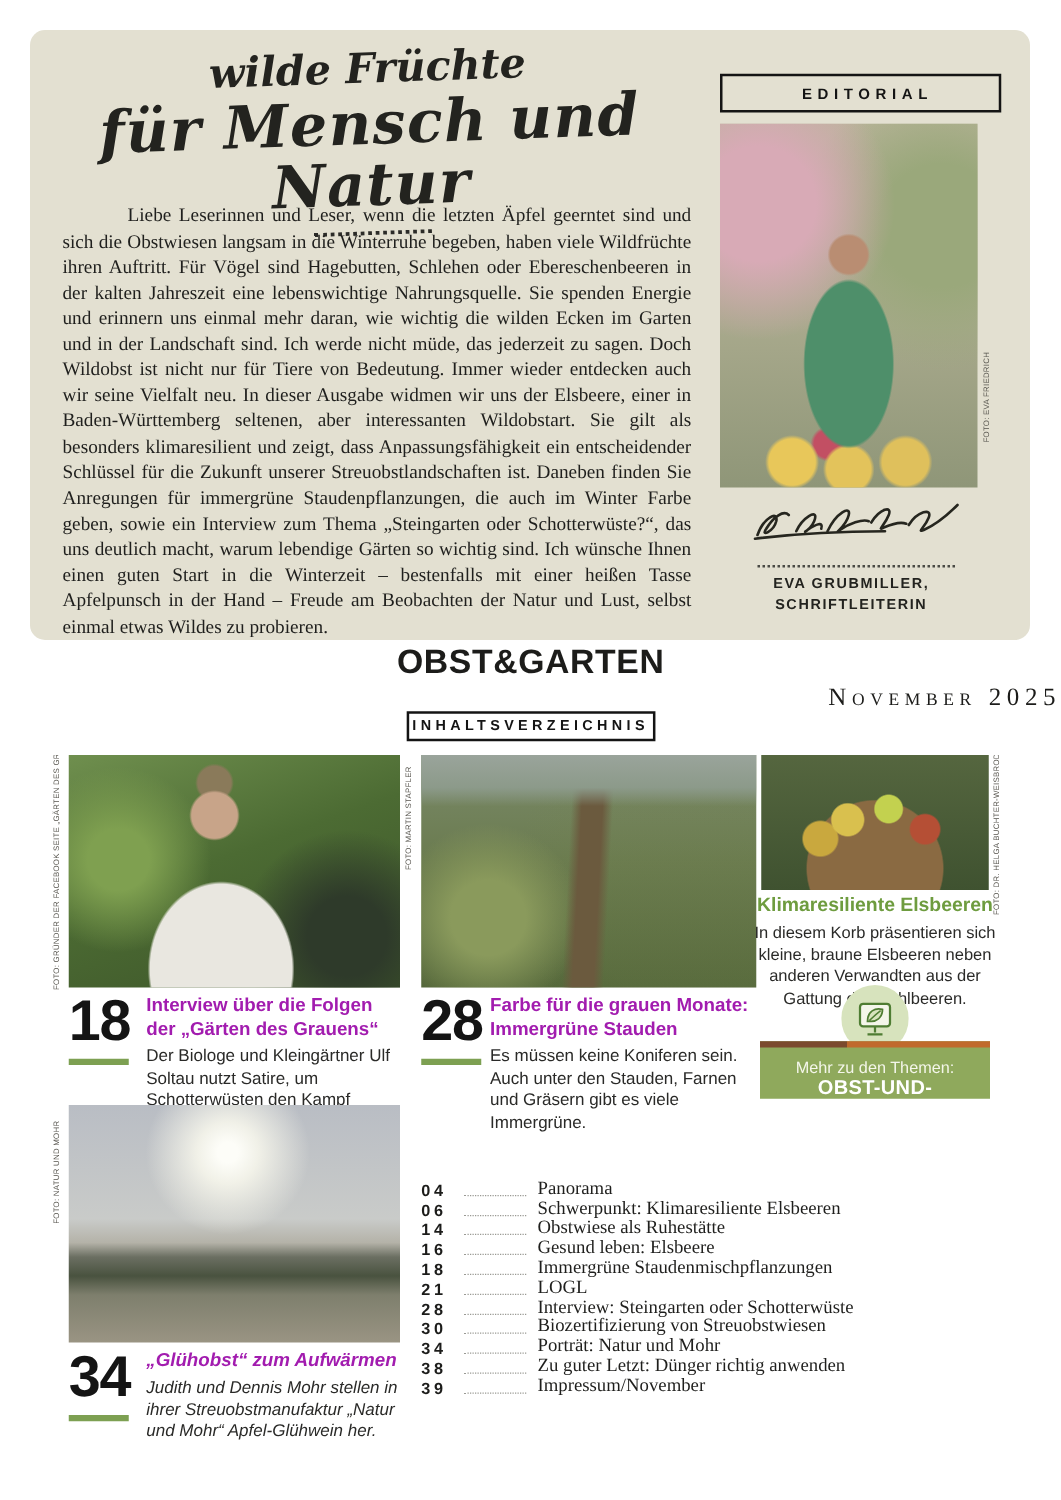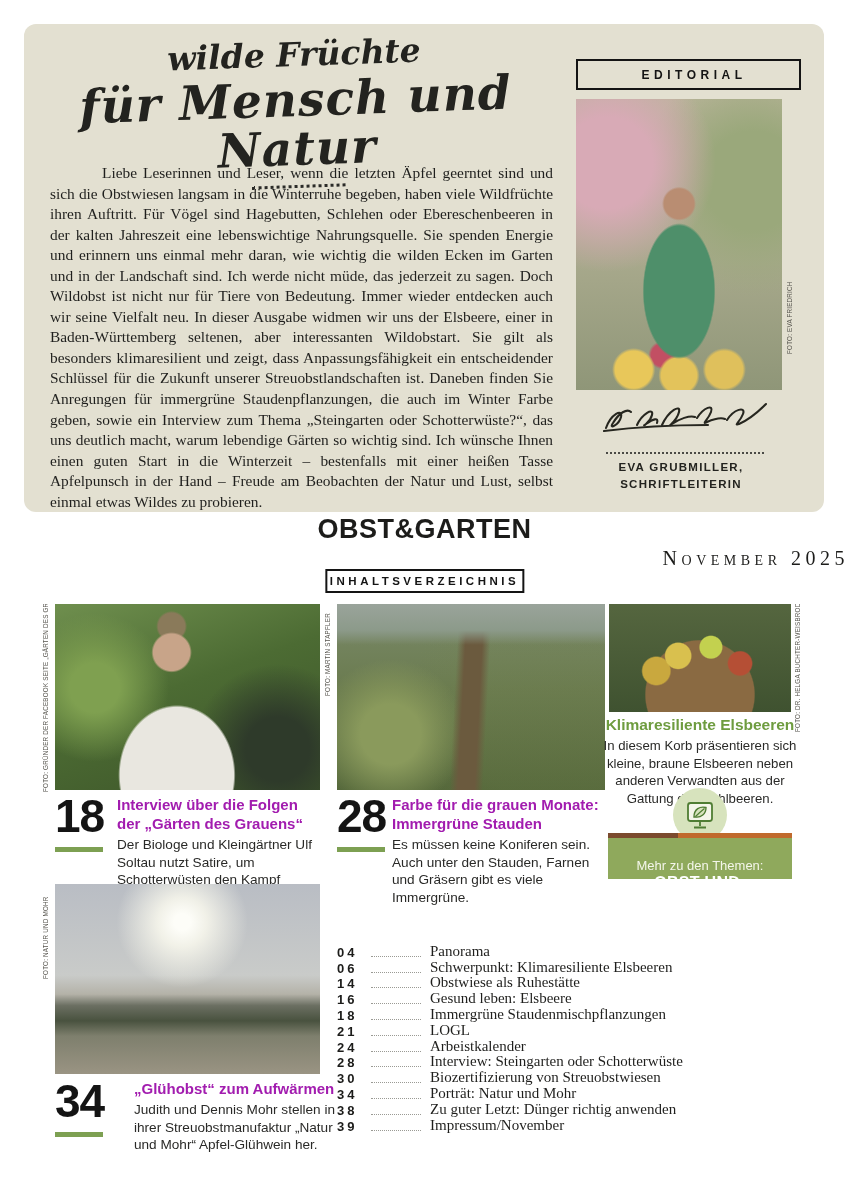--- a/index.html
+++ b/index.html
@@ -93,21 +93,21 @@
   .feat-body{font-size:13.6px;line-height:1.3;color:#2a2a28;margin-top:3px;}
 
   
   .els-title{left:600px;top:716px;width:200px;text-align:center;color:#6e9c3f;
              font-weight:bold;font-size:15.5px;}
   .els-body{left:602px;top:737px;width:196px;text-align:center;font-size:13.2px;
             line-height:1.33;color:#2a2a28;}
   .circle-icon{left:673px;top:788px;width:54px;height:54px;}
   .web-box{left:608px;top:833px;width:184px;height:46px;background:#8fa95c;text-align:center;}
   .web-stripe{height:5px;width:100%;background:linear-gradient(to right,#7b4a2e 0 38%,#c06a2d 38% 100%);}
-  .web-line1{color:#f4f6ea;font-size:13px;margin-top:20px;}
+  .web-line1{color:#f4f6ea;font-size:13px;margin-top:8px;}
   .web-line2{color:#ffffff;font-weight:bold;font-size:16px;letter-spacing:0.3px;margin-top:1px;}
 
   
   .toc{left:337px;top:944px;width:500px;}
   .toc-row{display:flex;align-items:flex-end;height:15.8px;}
   .toc-num{font-weight:bold;font-size:13px;letter-spacing:3px;width:30px;color:#1c1c1a;}
   .toc-dots{width:50px;border-bottom:1.5px dotted #9a9a94;margin:0 9px 3px 4px;}
   .toc-label{font-family:"Liberation Serif",serif;font-size:15px;color:#1f1f1d;white-space:nowrap;}
 </style>
 </head>
@@ -184,21 +184,21 @@
   <div class="abs web-box">
     <div class="web-stripe"></div>
     <div class="web-line1">Mehr zu den Themen:</div>
     <div class="web-line2">OBST-UND-GARTEN.DE</div>
   </div>
 
   <div class="photo mohr-photo"></div>
   <div class="vcredit" style="left:42px;top:884px;height:95px;">FOTO: NATUR UND MOHR</div>
   <div class="abs feat-num" style="left:55px;top:1078px;">34</div>
   <div class="abs feat-rule" style="left:55px;top:1132px;"></div>
-  <div class="abs" style="left:134px;top:1079px;width:212px;">
+  <div class="abs" style="left:117px;top:1079px;width:212px;font-style:italic;">
     <div class="feat-title">„Glühobst“ zum Aufwärmen</div>
     <div class="feat-body">Judith und Dennis Mohr stellen in ihrer Streuobstmanufaktur „Natur und Mohr“ Apfel-Glühwein her.</div>
   </div>
 
   <div class="abs toc">
     <div class="toc-row">
         <span class="toc-num">04</span>
         <span class="toc-dots"></span>
         <span class="toc-label">Panorama</span>
       </div>
@@ -221,25 +221,20 @@
         <span class="toc-num">18</span>
         <span class="toc-dots"></span>
         <span class="toc-label">Immergrüne Staudenmischpflanzungen</span>
       </div>
     <div class="toc-row">
         <span class="toc-num">21</span>
         <span class="toc-dots"></span>
         <span class="toc-label">LOGL</span>
       </div>
     <div class="toc-row">
-        <span class="toc-num">24</span>
-        <span class="toc-dots"></span>
-        <span class="toc-label">Arbeistkalender</span>
-      </div>
-    <div class="toc-row">
         <span class="toc-num">28</span>
         <span class="toc-dots"></span>
         <span class="toc-label">Interview: Steingarten oder Schotterwüste</span>
       </div>
     <div class="toc-row">
         <span class="toc-num">30</span>
         <span class="toc-dots"></span>
         <span class="toc-label">Biozertifizierung von Streuobstwiesen</span>
       </div>
     <div class="toc-row">

